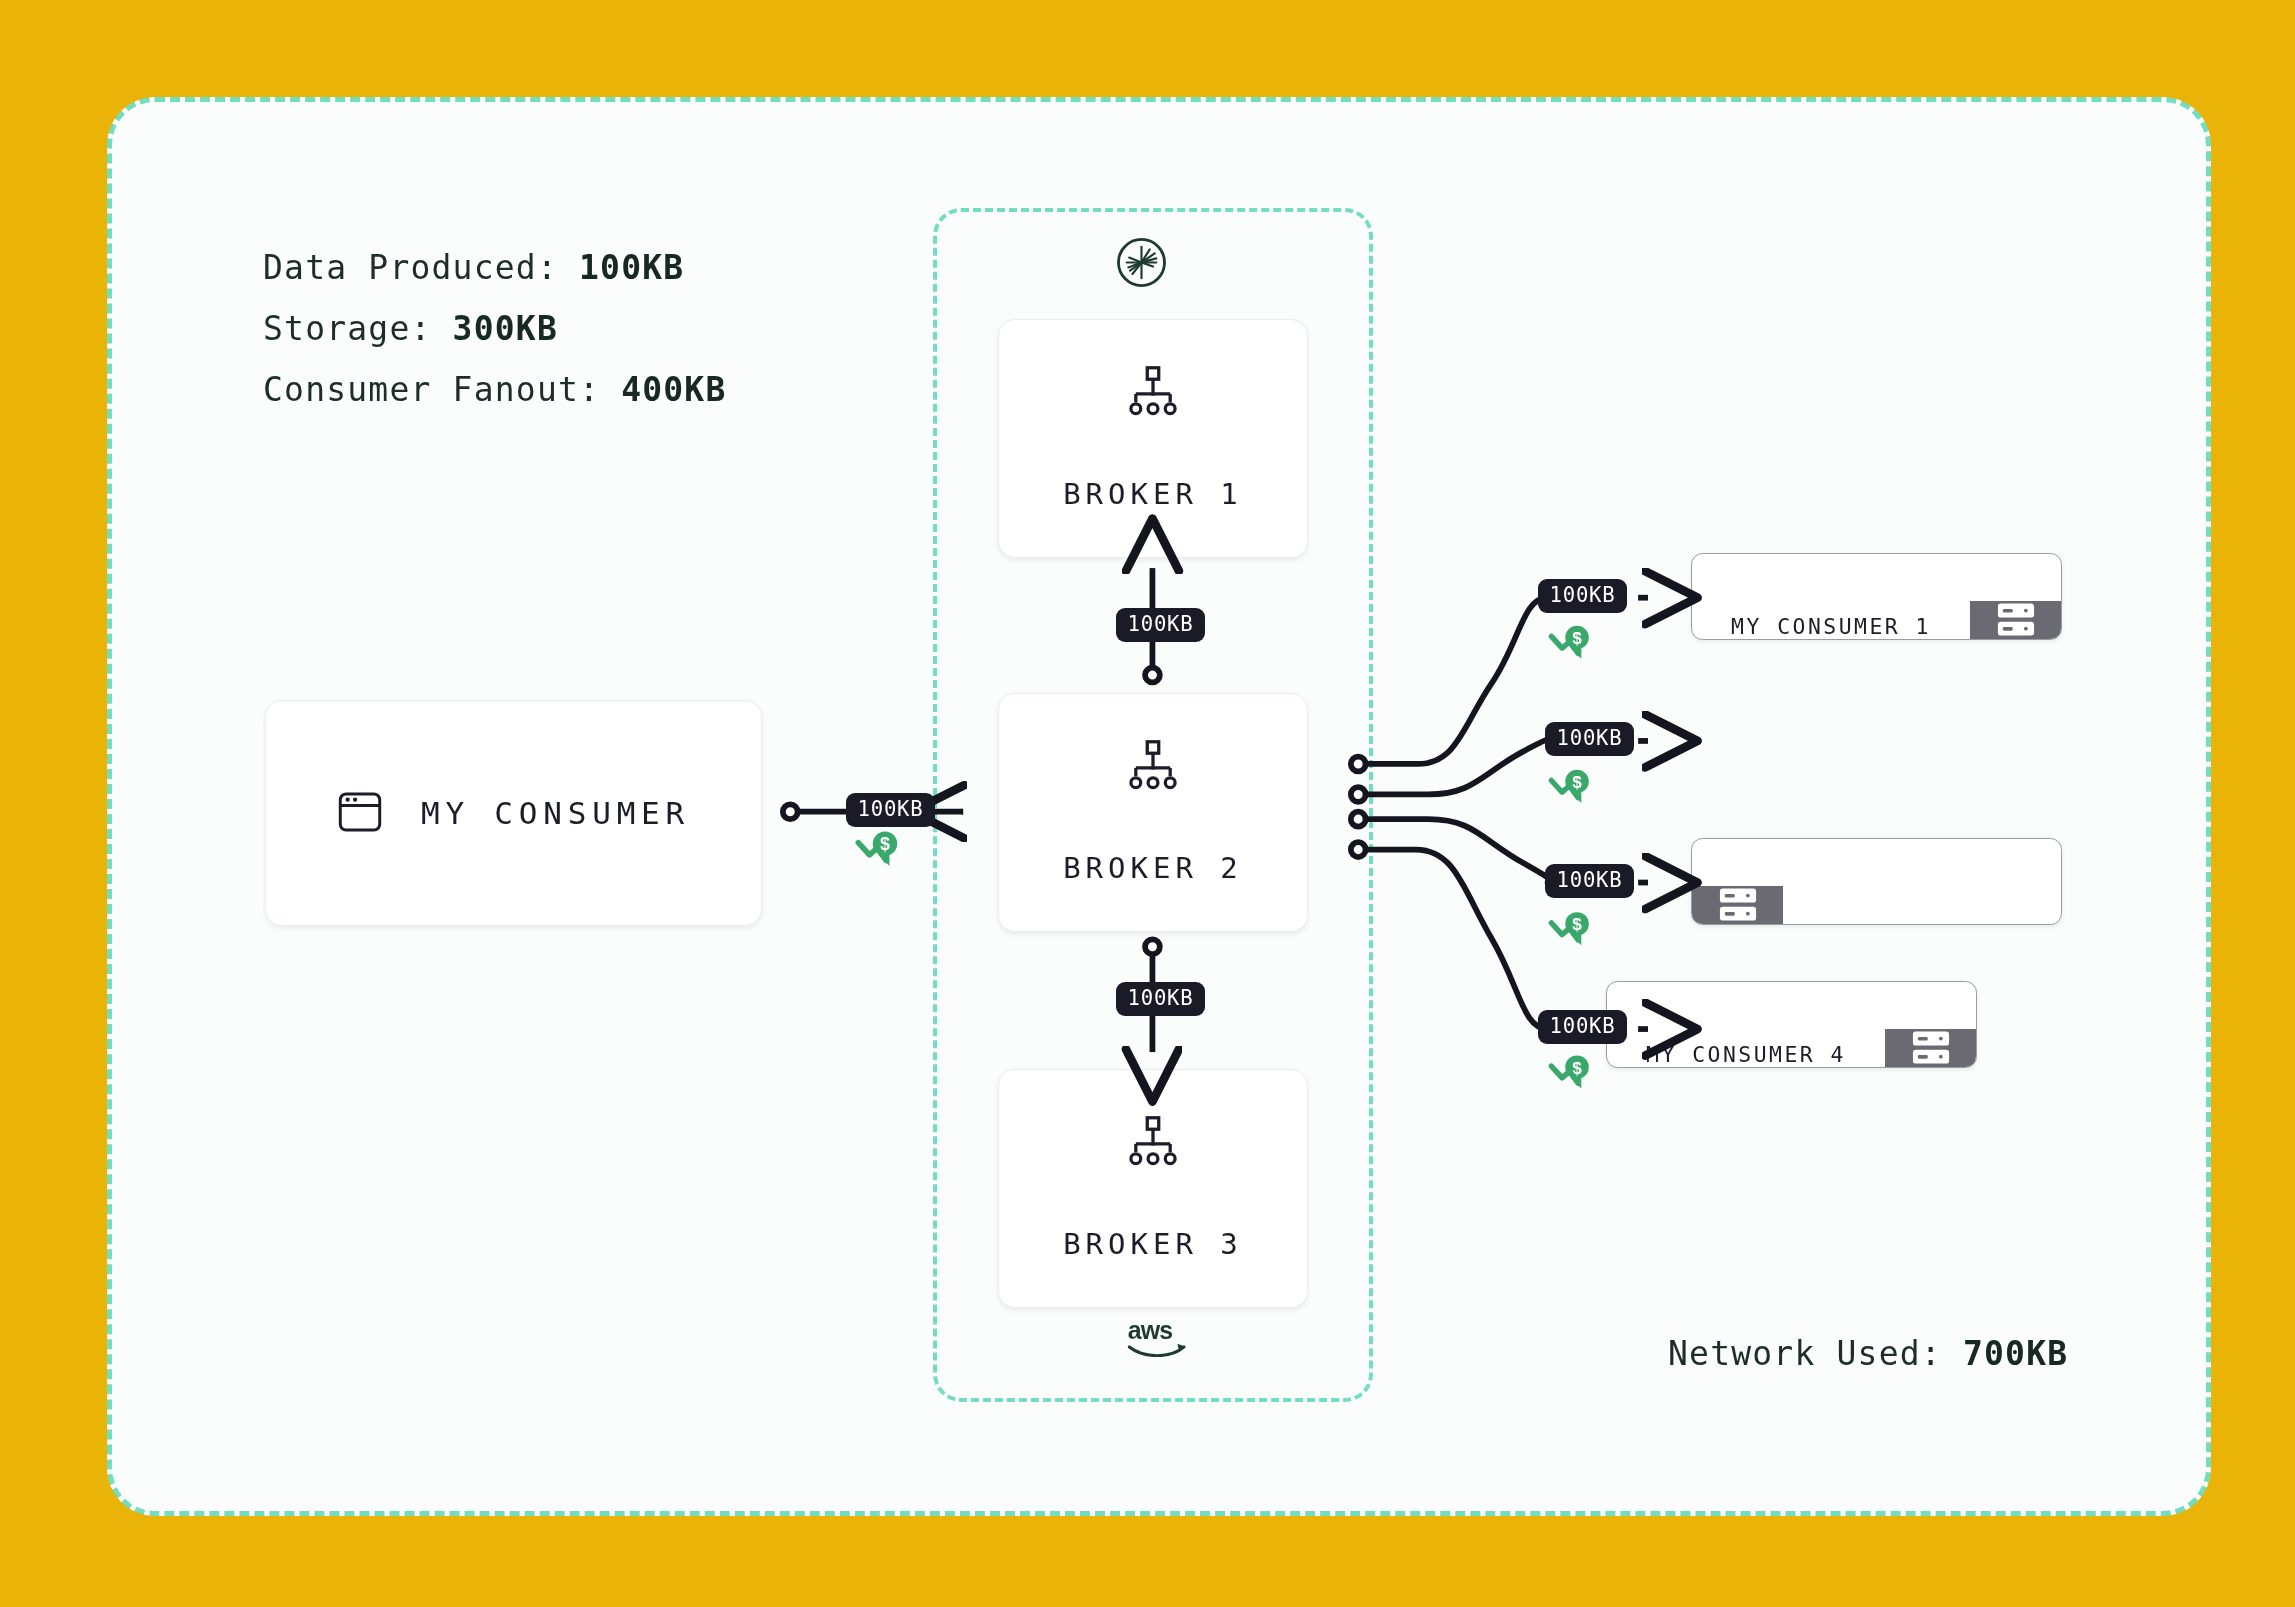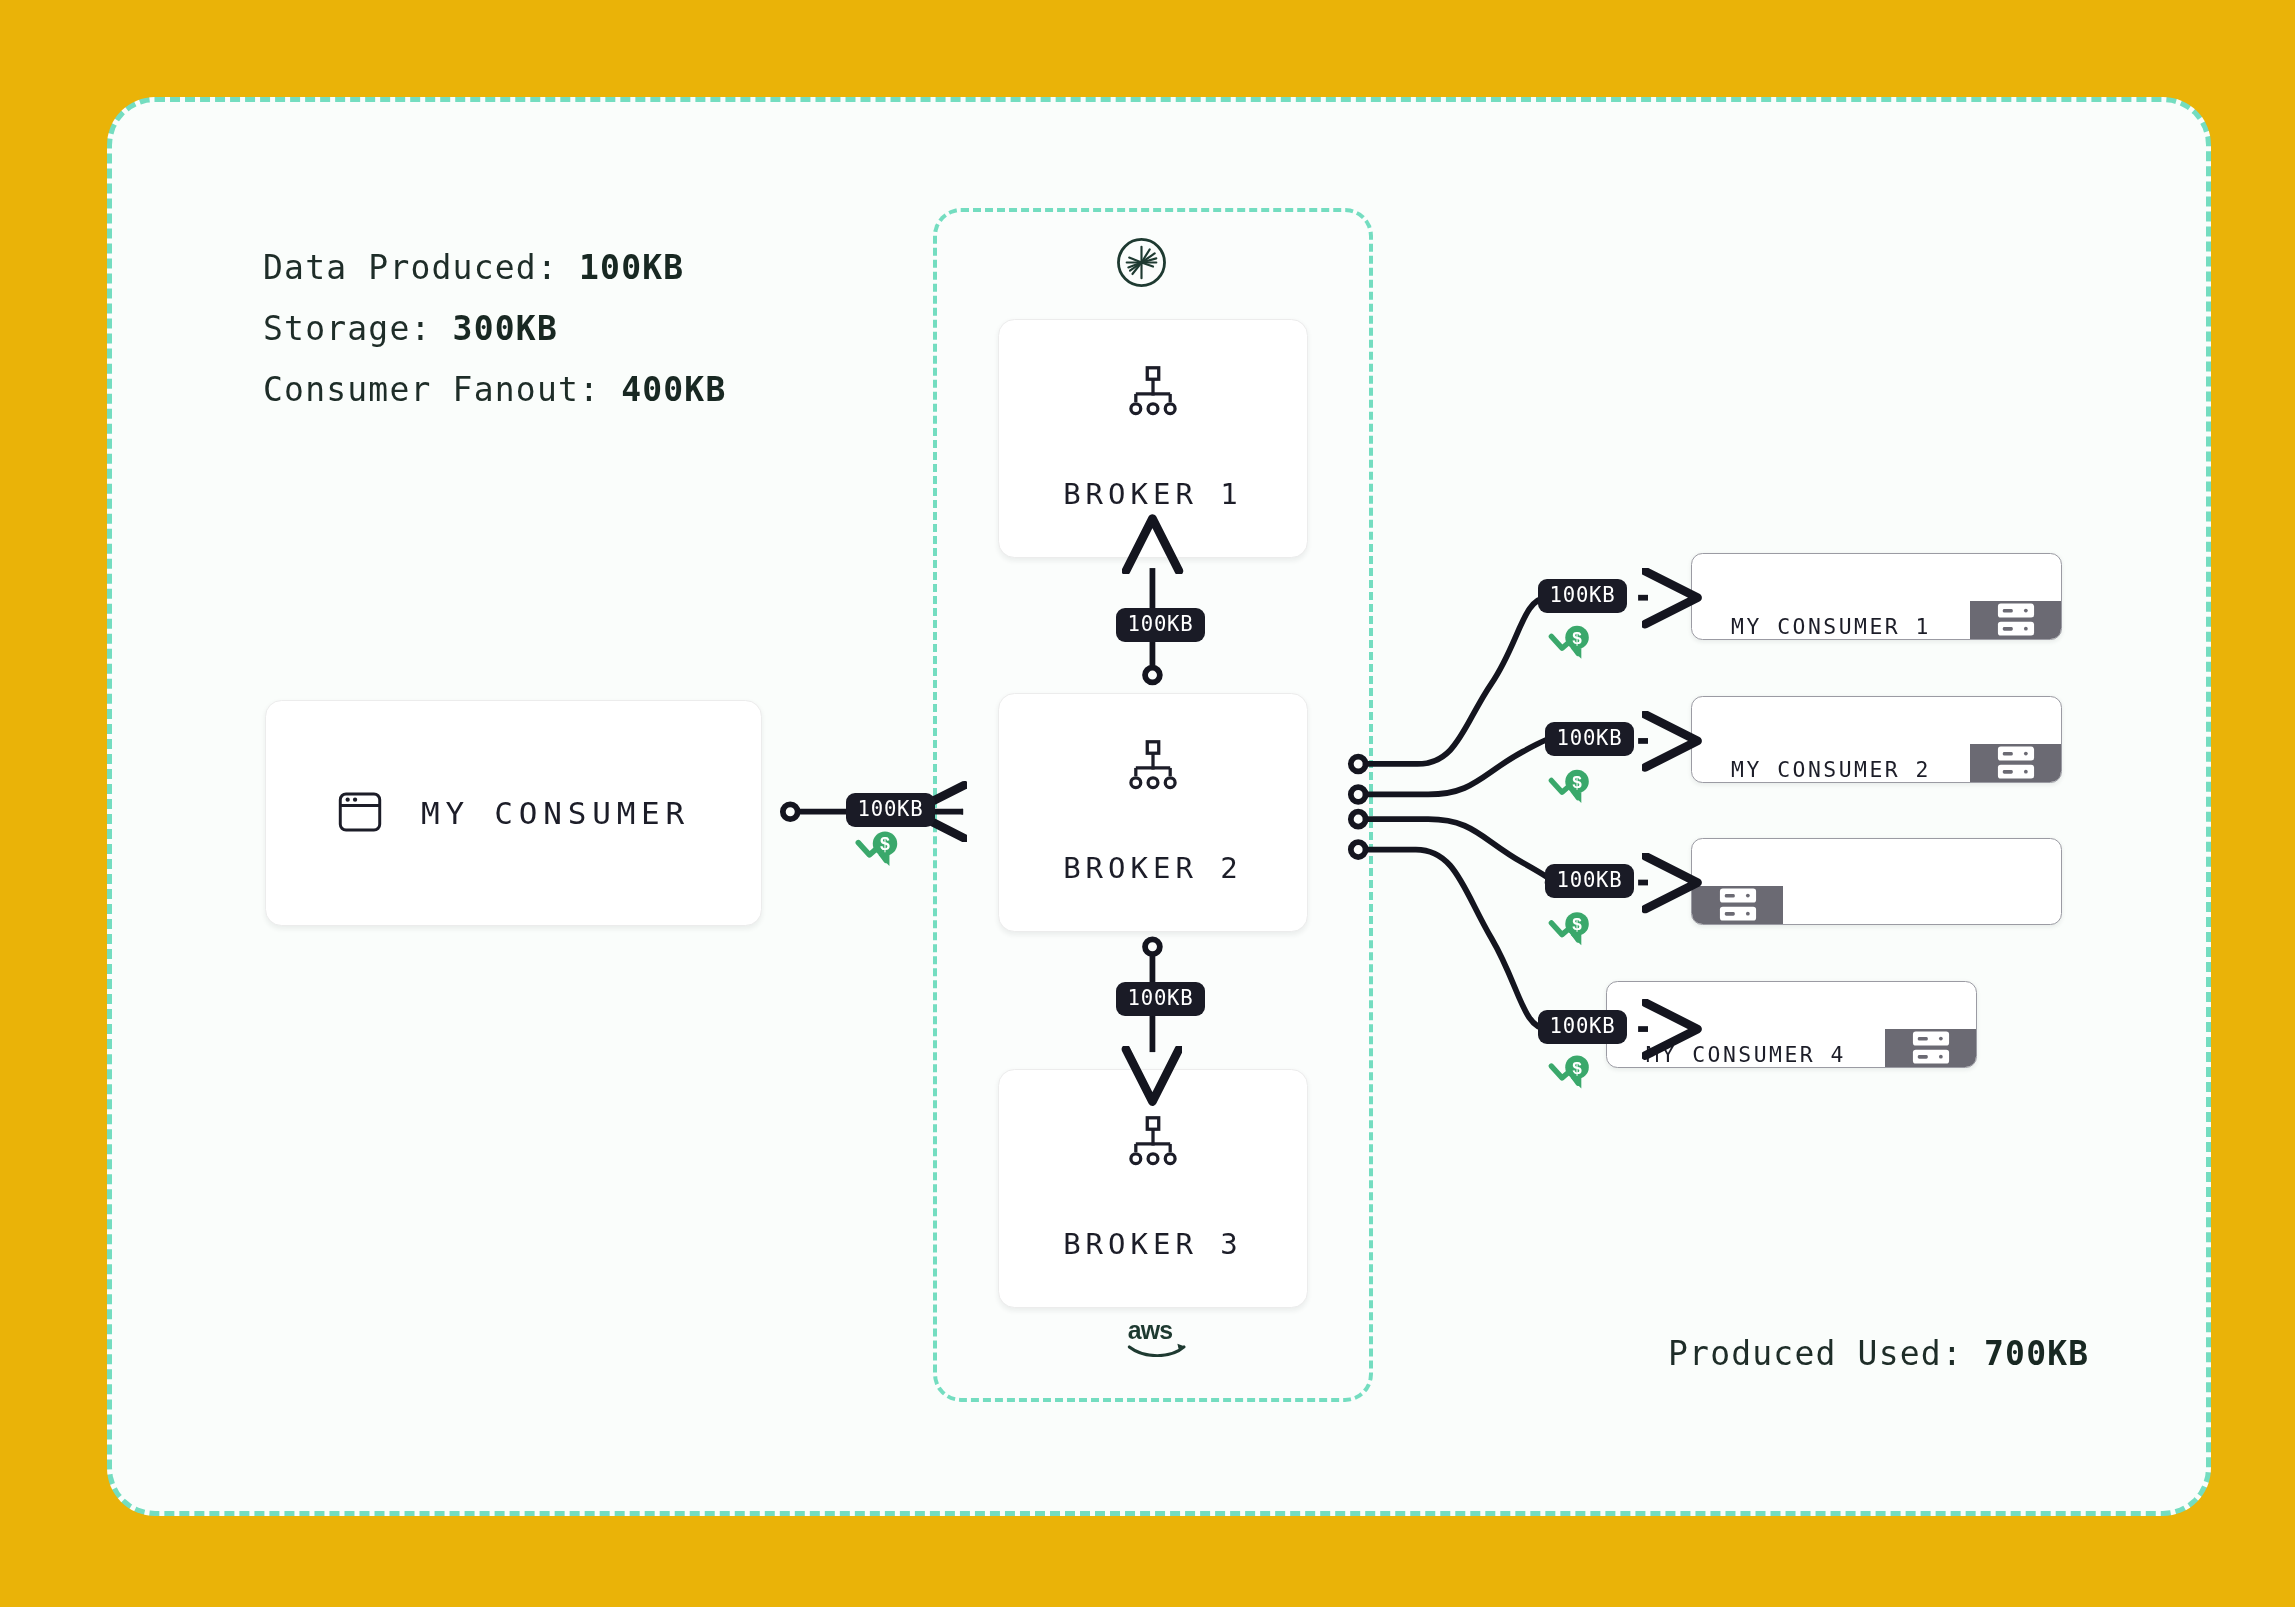--- a/index.html
+++ b/index.html
@@ -87,21 +87,21 @@
 <div id="stage">
 
   <div class="outer-box"></div>
 
   <div class="stats">
     <div class="stat-line"><span>Data Produced: </span><b>100KB</b></div>
     <div class="stat-line"><span>Storage: </span><b>300KB</b></div>
     <div class="stat-line"><span>Consumer Fanout: </span><b>400KB</b></div>
   </div>
 
-  <div class="network-used"><span>Produced Used: </span><b>700KB</b></div>
+  <div class="network-used"><span>Network Used: </span><b>700KB</b></div>
 
   <div class="inner-box"></div>
 
   <div class="automq-logo">
     <svg width="51" height="51" viewBox="0 0 62 62">
       <circle cx="31" cy="31" r="28" fill="none" stroke="#1e3a31" stroke-width="3.4"></circle>
       <g stroke="#1e3a31" stroke-width="2.6" stroke-linecap="round">
         <line x1="31" y1="12" x2="31" y2="50"></line>
         <line x1="13" y1="31" x2="49" y2="31"></line>
         <line x1="31" y1="31" x2="47" y2="20"></line>
@@ -191,33 +191,20 @@
         <rect x="6" y="3" width="44" height="17" rx="3.5" fill="#ffffff"></rect>
         <rect x="6" y="25" width="44" height="17" rx="3.5" fill="#ffffff"></rect>
         <rect x="12" y="9.5" width="12" height="4.5" rx="1.6" fill="#6b6a73"></rect>
         <rect x="12" y="31.5" width="12" height="4.5" rx="1.6" fill="#6b6a73"></rect>
         <circle cx="40" cy="11.5" r="2.3" fill="#6b6a73"></circle>
         <circle cx="40" cy="33.5" r="2.3" fill="#6b6a73"></circle>
       </svg>
     </span>
   </div>
 
-  <div class="consumer" style="left:1691px;top:696px;">
-    <span class="c-label">MY CONSUMER 2</span>
-    <span class="c-panel">
-      <svg width="46" height="38" viewBox="0 0 56 46">
-        <rect x="6" y="3" width="44" height="17" rx="3.5" fill="#ffffff"></rect>
-        <rect x="6" y="25" width="44" height="17" rx="3.5" fill="#ffffff"></rect>
-        <rect x="12" y="9.5" width="12" height="4.5" rx="1.6" fill="#6b6a73"></rect>
-        <rect x="12" y="31.5" width="12" height="4.5" rx="1.6" fill="#6b6a73"></rect>
-        <circle cx="40" cy="11.5" r="2.3" fill="#6b6a73"></circle>
-        <circle cx="40" cy="33.5" r="2.3" fill="#6b6a73"></circle>
-      </svg>
-    </span>
-  </div>
 
   <div class="consumer" style="left:1691px;top:838px;">
     <span class="c-panel">
       <svg width="46" height="38" viewBox="0 0 56 46">
         <rect x="6" y="3" width="44" height="17" rx="3.5" fill="#ffffff"></rect>
         <rect x="6" y="25" width="44" height="17" rx="3.5" fill="#ffffff"></rect>
         <rect x="12" y="9.5" width="12" height="4.5" rx="1.6" fill="#6b6a73"></rect>
         <rect x="12" y="31.5" width="12" height="4.5" rx="1.6" fill="#6b6a73"></rect>
         <circle cx="40" cy="11.5" r="2.3" fill="#6b6a73"></circle>
         <circle cx="40" cy="33.5" r="2.3" fill="#6b6a73"></circle>

